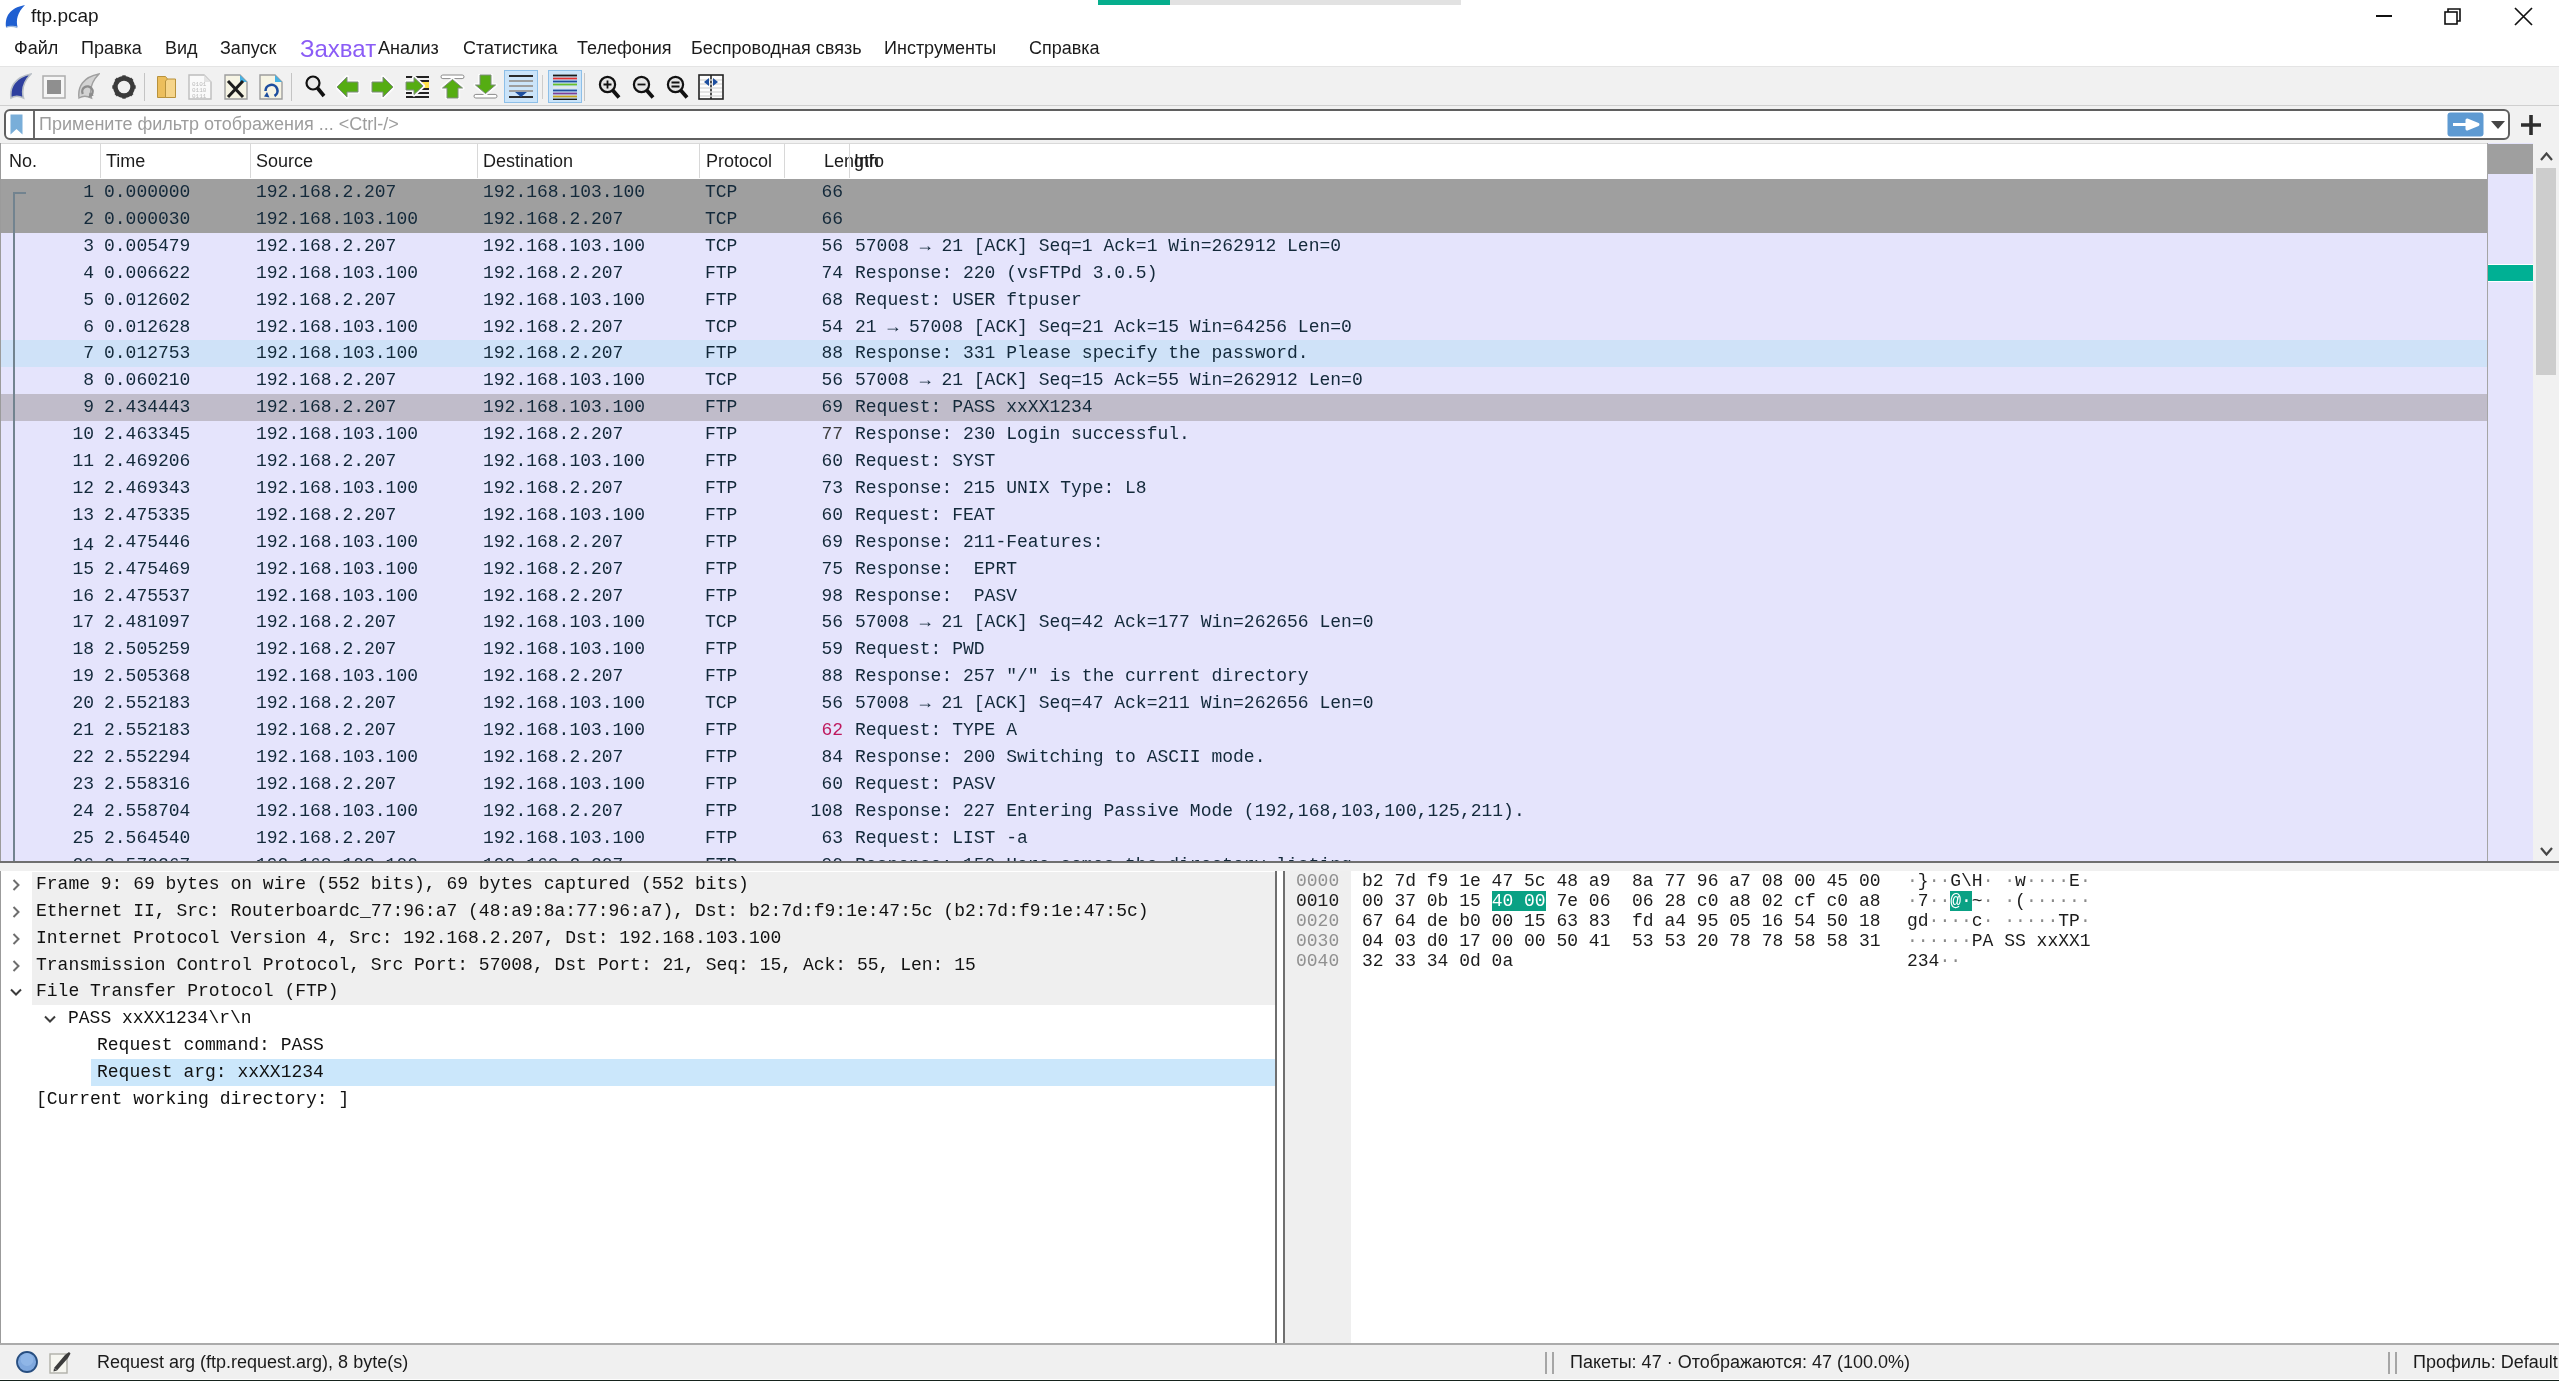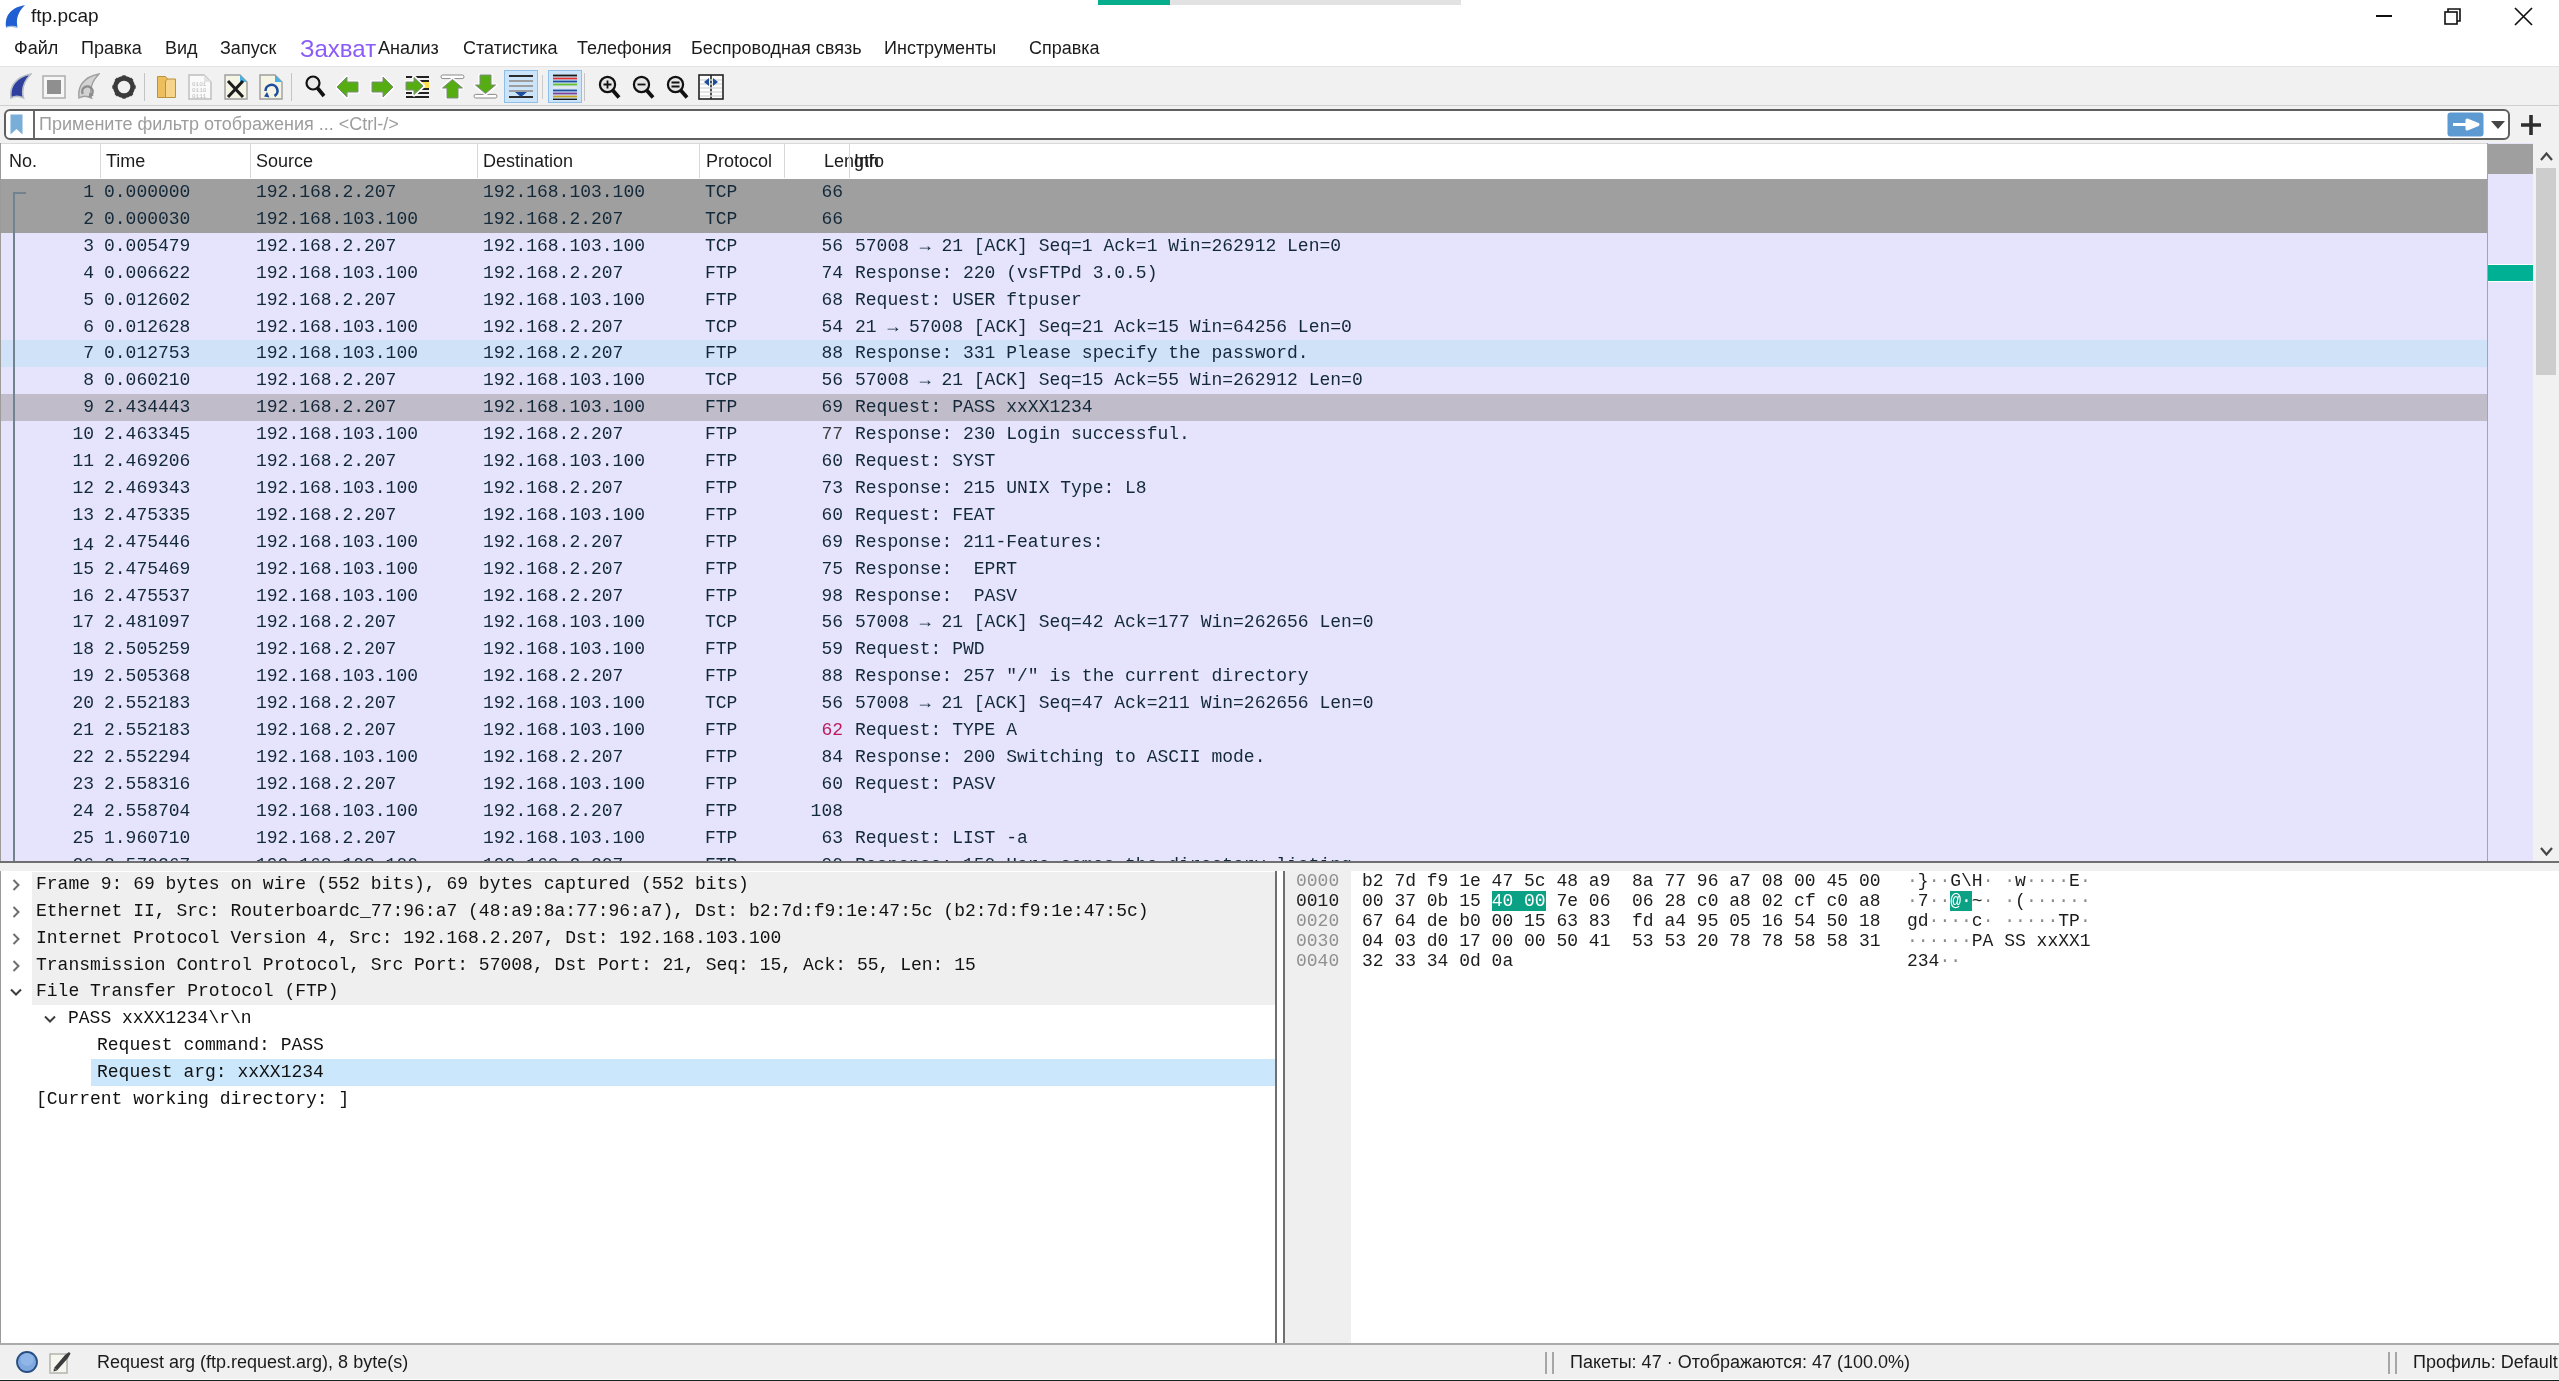--- a/index.html
+++ b/index.html
@@ -410,23 +410,24 @@
 <div class="ab mono r" style="left:705px;top:591.8px;color:#13293a">FTP</div>
 <div class="ab mono r" style="left:720px;top:591.8px;width:123px;text-align:right;color:#13293a">60</div>
 <div class="ab mono r" style="left:855px;top:591.8px;color:#13293a">Request: PASV</div>
 <div class="ab" style="left:0;top:618.7px;width:2487px;height:27.4px;background:#e5e4fc"></div>
 <div class="ab mono r" style="left:0;top:618.7px;width:94px;text-align:right;color:#13293a">24</div>
 <div class="ab mono r" style="left:104px;top:618.7px;color:#13293a">2.558704</div>
 <div class="ab mono r" style="left:256px;top:618.7px;color:#13293a">192.168.103.100</div>
 <div class="ab mono r" style="left:483px;top:618.7px;color:#13293a">192.168.2.207</div>
 <div class="ab mono r" style="left:705px;top:618.7px;color:#13293a">FTP</div>
 <div class="ab mono r" style="left:720px;top:618.7px;width:123px;text-align:right;color:#13293a">108</div>
+<div class="ab mono r" style="left:855px;top:618.7px;color:#13293a">Response: 227 Entering Passive Mode (192,168,103,100,125,211).</div>
 <div class="ab" style="left:0;top:645.6px;width:2487px;height:27.4px;background:#e5e4fc"></div>
 <div class="ab mono r" style="left:0;top:645.6px;width:94px;text-align:right;color:#13293a">25</div>
-<div class="ab mono r" style="left:104px;top:645.6px;color:#13293a">1.960710</div>
+<div class="ab mono r" style="left:104px;top:645.6px;color:#13293a">2.564540</div>
 <div class="ab mono r" style="left:256px;top:645.6px;color:#13293a">192.168.2.207</div>
 <div class="ab mono r" style="left:483px;top:645.6px;color:#13293a">192.168.103.100</div>
 <div class="ab mono r" style="left:705px;top:645.6px;color:#13293a">FTP</div>
 <div class="ab mono r" style="left:720px;top:645.6px;width:123px;text-align:right;color:#13293a">63</div>
 <div class="ab mono r" style="left:855px;top:645.6px;color:#13293a">Request: LIST -a</div>
 <div class="ab" style="left:0;top:672.5px;width:2487px;height:27.4px;background:#e5e4fc"></div>
 <div class="ab mono r" style="left:0;top:672.5px;width:94px;text-align:right;color:#13293a">26</div>
 <div class="ab mono r" style="left:104px;top:672.5px;color:#13293a">2.570267</div>
 <div class="ab mono r" style="left:256px;top:672.5px;color:#13293a">192.168.103.100</div>
 <div class="ab mono r" style="left:483px;top:672.5px;color:#13293a">192.168.2.207</div>

